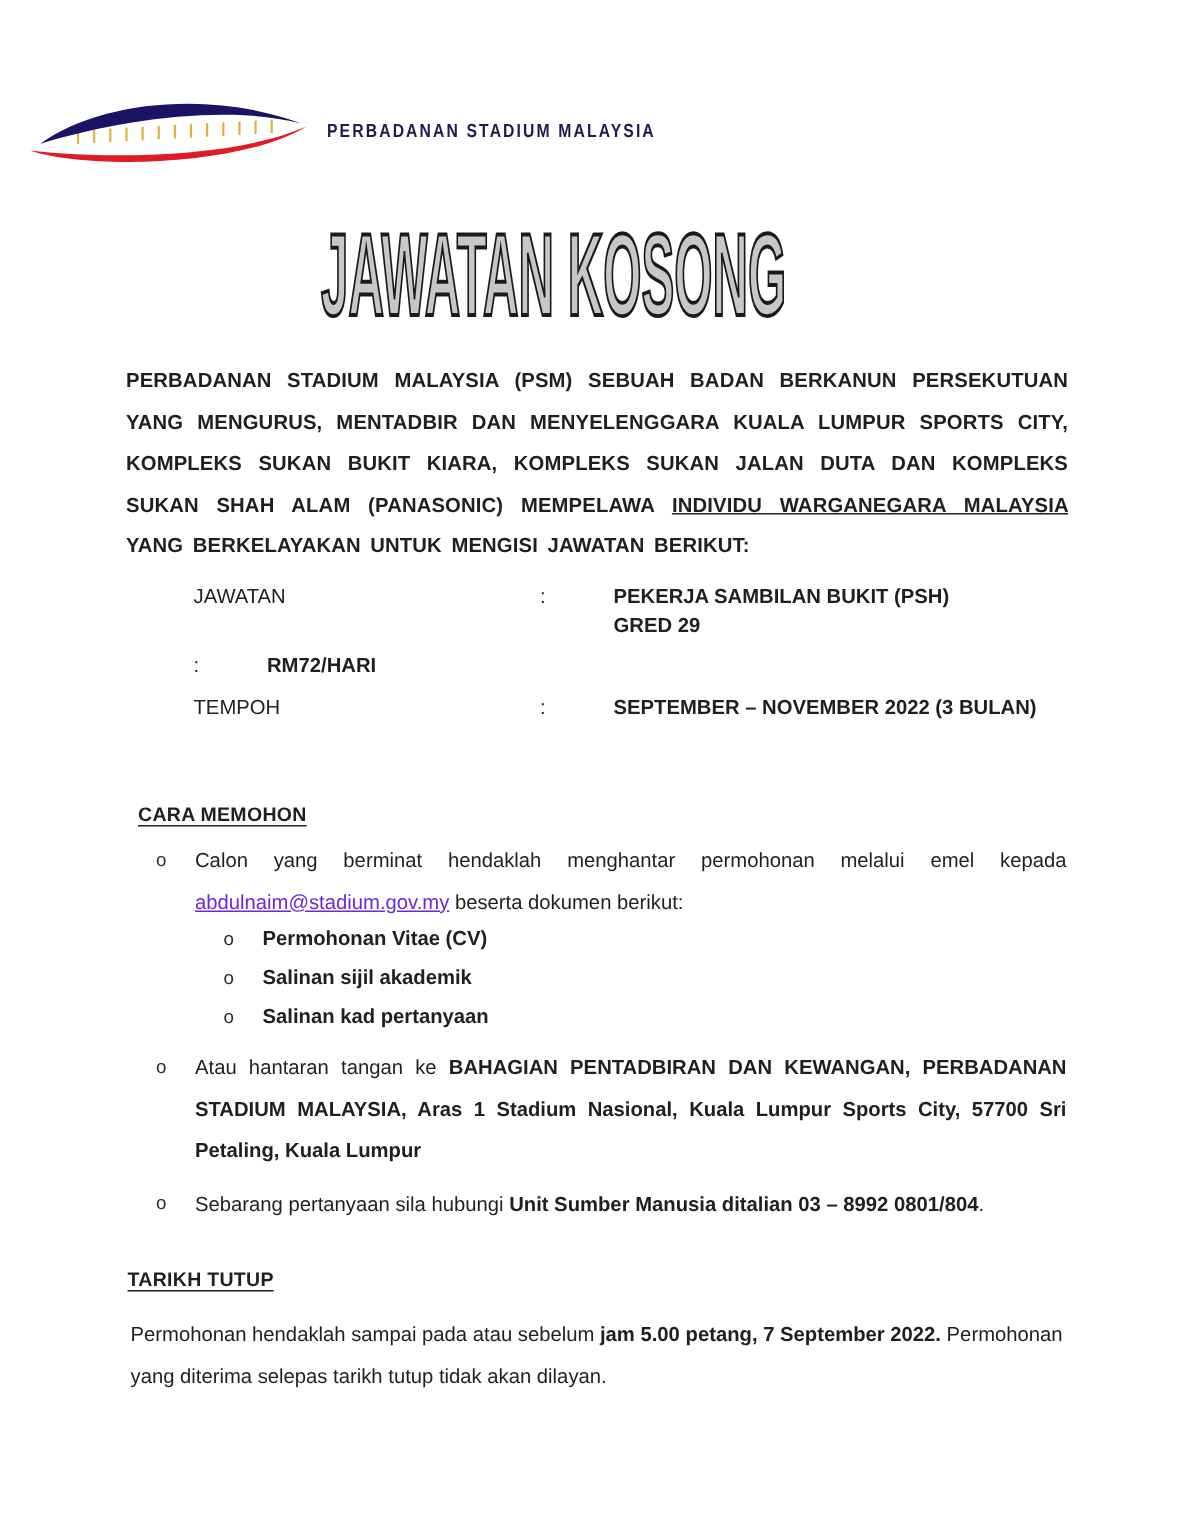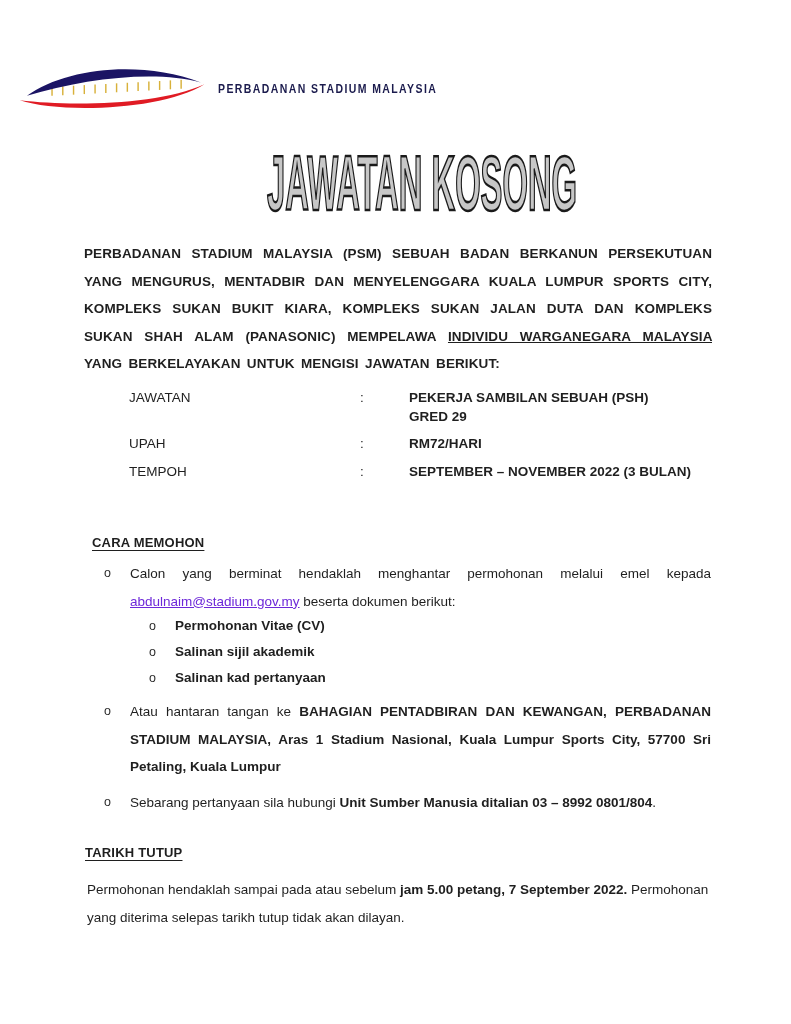--- a/index.html
+++ b/index.html
@@ -8,21 +8,21 @@
     font-family:"Liberation Sans","DejaVu Sans",sans-serif;color:#1f1f1f;
     overflow:hidden;margin:0 auto;
   }
   
   .logo-wrap{position:absolute;top:60px;left:8px;width:100%;
     display:flex;flex-direction:row;align-items:center;}
   .logo-svg{width:210px;height:52px;display:block;}
   .logo-text{margin-top:3px;font-size:10.5px;font-weight:bold;
     letter-spacing:1.4px;color:#1b1b4d;transform:scaleY(1.2);white-space:nowrap;}
   
-  .title{position:absolute;top:146px;left:0;width:100%;text-align:right;}
+  .title{position:absolute;top:146px;left:0;width:100%;text-align:left;}
   .title-inner{display:inline-block;font-size:78px;font-weight:bold;line-height:0.95;
     color:#c7c7c7;-webkit-text-stroke:2.6px #1a1a1a;
     transform:scaleX(0.42);transform-origin:center;white-space:nowrap;}
   
   .intro{position:absolute;top:240px;left:84px;width:628px;
     font-size:13.5px;font-weight:bold;line-height:27.6px;
     text-align:justify;word-spacing:2.5px;letter-spacing:0.1px;}
   .uline{text-decoration:underline;}
   
   .details{position:absolute;top:389px;left:129px;width:582px;font-size:13.5px;}
@@ -87,26 +87,25 @@
     <span class="title-inner">JAWATAN KOSONG</span>
   </div>
 
   <div class="intro"><span>PERBADANAN STADIUM MALAYSIA (PSM) SEBUAH BADAN BERKANUN PERSEKUTUAN YANG MENGURUS, MENTADBIR DAN MENYELENGGARA KUALA LUMPUR SPORTS CITY, KOMPLEKS SUKAN BUKIT KIARA, KOMPLEKS SUKAN JALAN DUTA DAN KOMPLEKS SUKAN SHAH ALAM (PANASONIC) MEMPELAWA </span><span class="uline">INDIVIDU WARGANEGARA MALAYSIA</span><span> YANG BERKELAYAKAN UNTUK MENGISI JAWATAN BERIKUT:</span></div>
 
   <div class="details">
     <div class="detail-row">
       <div class="detail-label">JAWATAN</div>
       <div class="detail-colon">:</div>
       <div class="detail-value">
-        <div>PEKERJA SAMBILAN SEBUAH (PSH)</div>
+        <div>PEKERJA SAMBILAN BUKIT (PSH)</div>
         <div>GRED 29</div>
       </div>
     </div>
     <div class="detail-row">
-      <div class="detail-label">UPAH</div>
       <div class="detail-colon">:</div>
       <div class="detail-value">
         <div>RM72/HARI</div>
       </div>
     </div>
     <div class="detail-row">
       <div class="detail-label">TEMPOH</div>
       <div class="detail-colon">:</div>
       <div class="detail-value">
         <div>SEPTEMBER – NOVEMBER 2022 (3 BULAN)</div>

